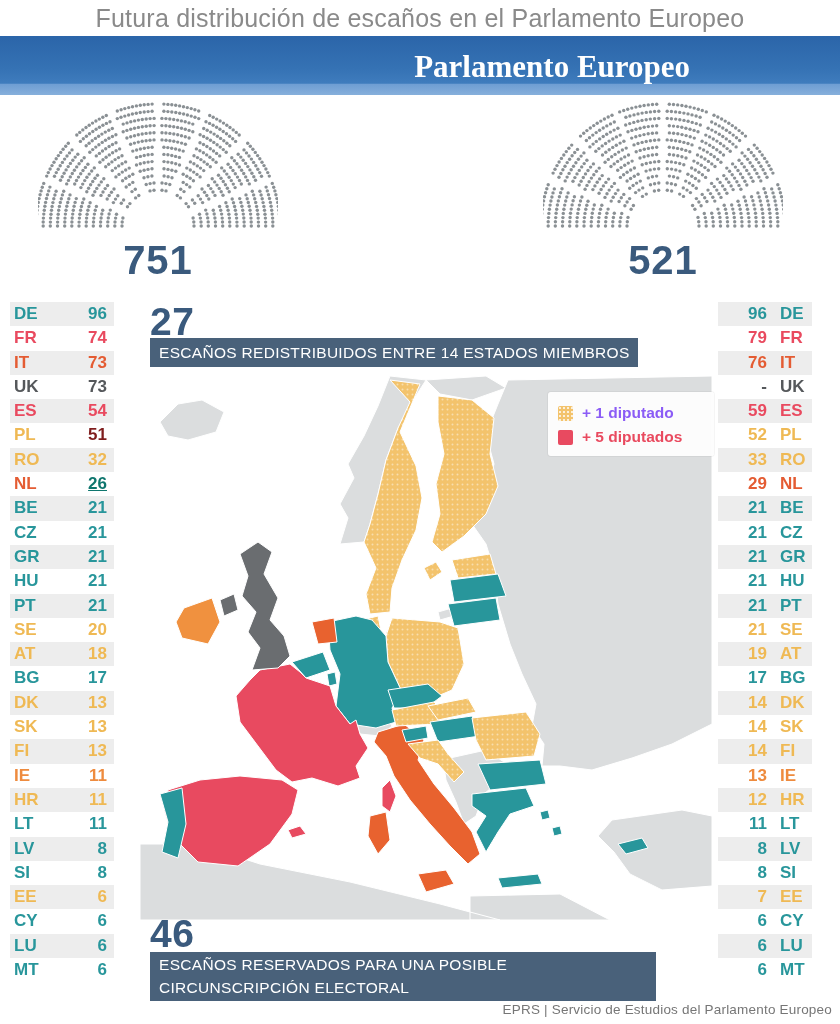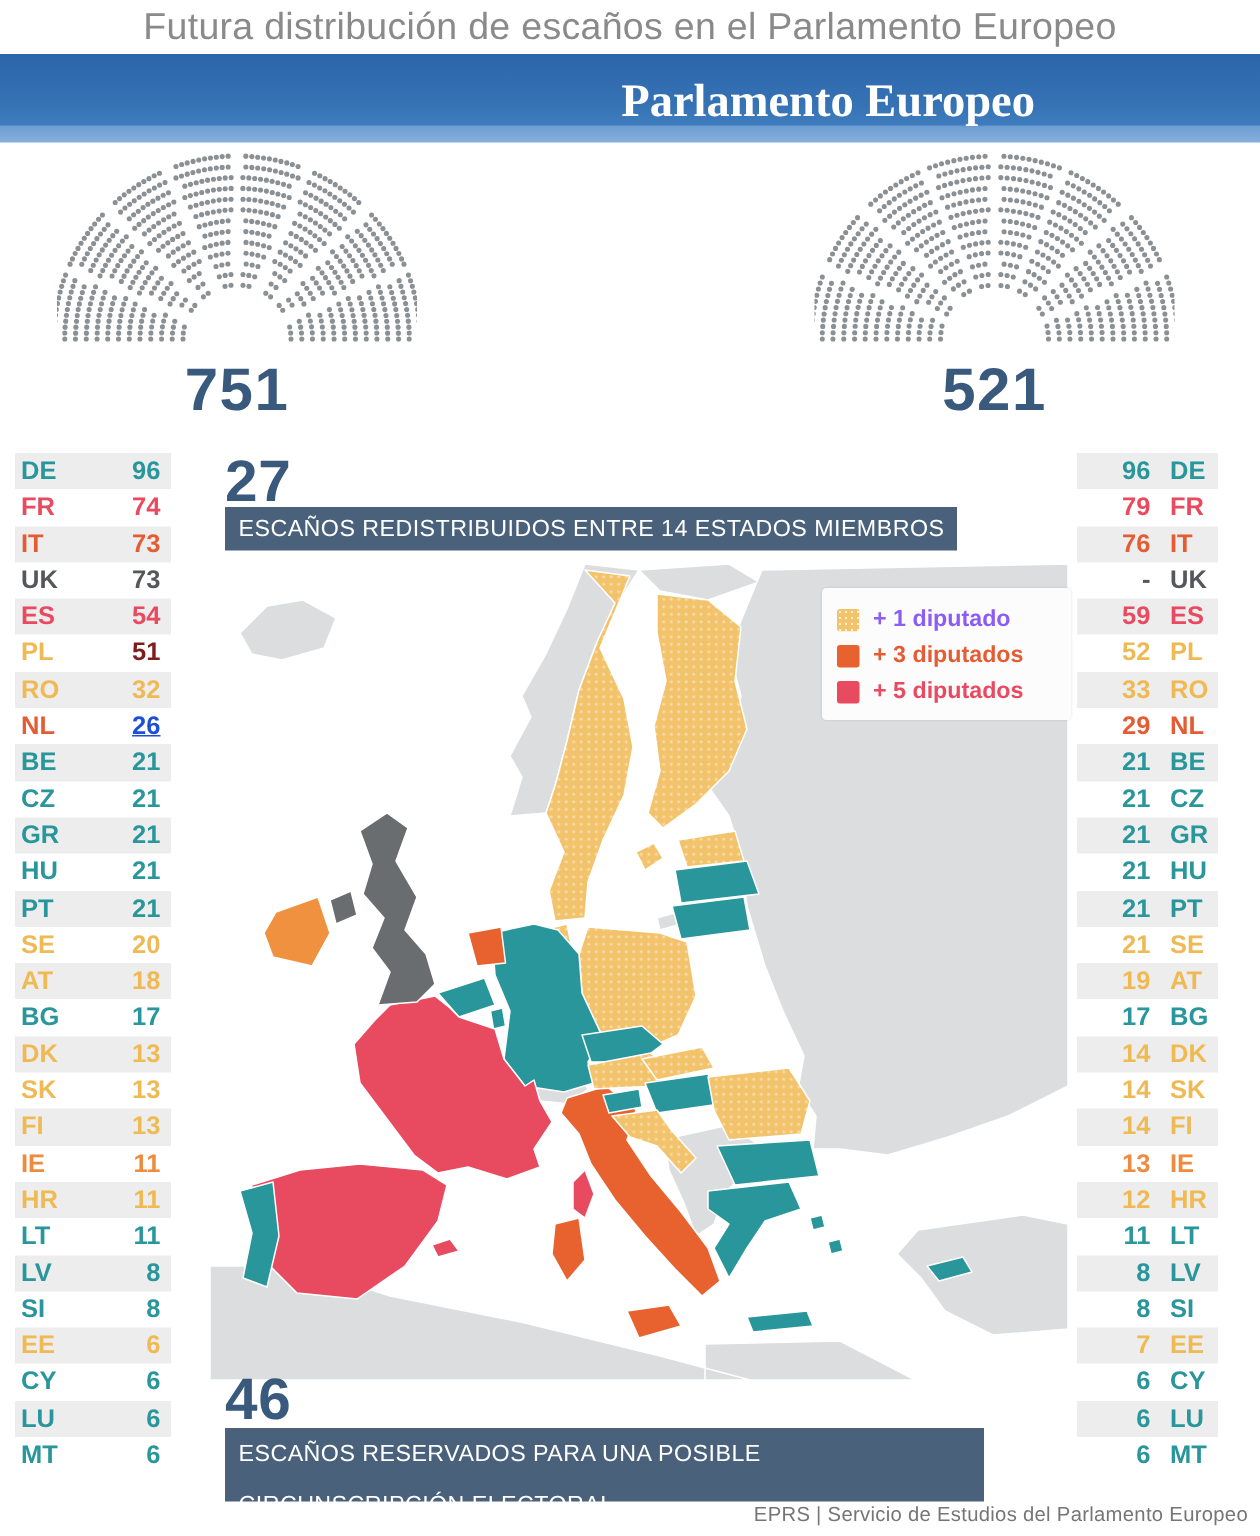--- a/index.html
+++ b/index.html
@@ -30,21 +30,21 @@
   #table-left .val{margin-left:auto;padding-right:7px;}
   #table-right{left:718px;width:94px;}
   #table-right .val{flex:1;text-align:right;}
   #table-right .code{width:32px;text-align:left;margin-left:13px;}
   .big-num{position:absolute;font-size:39px;font-weight:bold;letter-spacing:.5px;}
   .slate-banner{
     position:absolute;left:150px;color:#ffffff;
     font-size:15.5px;letter-spacing:.3px;padding-left:9px;box-sizing:border-box;
   }
   #mid-banner{top:338px;width:488px;height:29px;line-height:29px;}
-  #bottom-banner{top:952px;width:506px;height:49px;line-height:34px;padding-top:1px;}
+  #bottom-banner{top:952px;width:506px;height:49px;line-height:23px;padding-top:1px;}
   #map-wrap{position:absolute;left:140px;top:372px;width:572px;height:548px;}
   #europe-map path{stroke:#ffffff;stroke-width:1;stroke-linejoin:round;}
   .legend{
     position:absolute;left:548px;top:392px;width:166px;background:rgba(253,253,253,.96);
     border-radius:3px;padding:9px 8px 7px 10px;box-sizing:border-box;
     box-shadow:0 0 0 1px rgba(0,0,0,.04);
   }
   .legend-item{display:flex;align-items:center;height:24px;font-size:15.5px;font-weight:bold;}
   .legend-swatch{width:15px;height:15px;border-radius:2px;margin-right:9px;flex:0 0 15px;}
   .footer{
@@ -1416,21 +1416,21 @@
     <div class="trow">
       <span class="code" style="color: rgb(239, 185, 84);">PL</span>
       <span class="val" style="color: #7f1d1d;">51</span>
     </div>
     <div class="trow alt">
       <span class="code" style="color: rgb(239, 185, 84);">RO</span>
       <span class="val" style="color: rgb(239, 185, 84);">32</span>
     </div>
     <div class="trow">
       <span class="code" style="color: rgb(228, 92, 51);">NL</span>
-      <span class="val" style="color: #1d4ed8; text-decoration: underline;">26</span>
+      <span class="val" style="color: #0f766e; text-decoration: underline;">26</span>
     </div>
     <div class="trow alt">
       <span class="code" style="color: rgb(40, 150, 155);">BE</span>
       <span class="val" style="color: rgb(40, 150, 155);">21</span>
     </div>
     <div class="trow">
       <span class="code" style="color: rgb(40, 150, 155);">CZ</span>
       <span class="val" style="color: rgb(40, 150, 155);">21</span>
     </div>
     <div class="trow alt">
@@ -1670,24 +1670,20 @@
     <path d="M44,236 L72,226 L80,250 L68,272 L42,266 L36,250 Z" fill="#F0913F"></path>
   </svg>
 </div>
 
 <div class="legend" id="legend-box">
     <div class="legend-item">
       <span class="legend-swatch" style="background: radial-gradient(circle, rgba(255, 255, 255, 0.75) 26%, transparent 30%) 0% 0% / 4px 4px rgb(243, 195, 108);"></span>
       <span style="color: #8b5cf6;">+ 1 diputado</span>
     </div>
     <div class="legend-item">
-      <span class="legend-swatch" style="background: rgb(232, 98, 47);"></span>
-      <span style="color: rgb(228, 92, 51);">+ 3 diputados</span>
-    </div>
-    <div class="legend-item">
       <span class="legend-swatch" style="background: rgb(232, 74, 96);"></span>
       <span style="color: rgb(233, 74, 95);">+ 5 diputados</span>
     </div>
   </div>
 
 <div class="big-num" style="left: 150px; top: 912px; color: rgb(58, 90, 125);">46</div>
 <div id="bottom-banner" class="slate-banner" style="background: rgb(73, 97, 122);">
   <div>ESCAÑOS RESERVADOS PARA UNA POSIBLE CIRCUNSCRIPCIÓN ELECTORAL</div>
   <div>TRANSNACIONAL Y/O PARA UNA POSIBLE FUTURA AMPLIACIÓN DE LA UE</div>
 </div>

